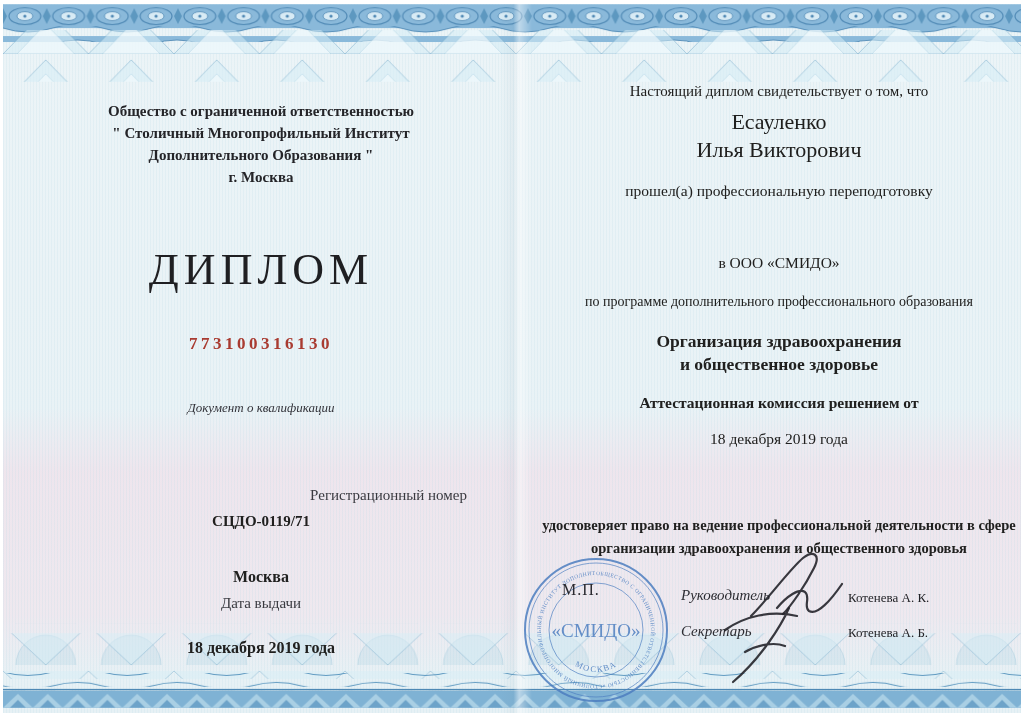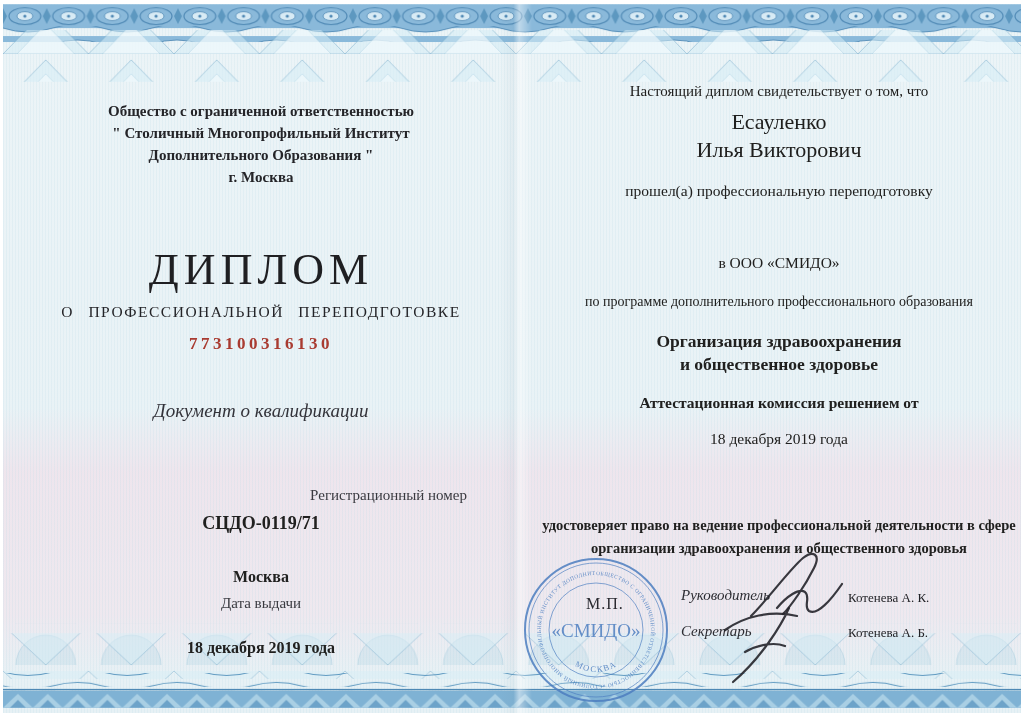--- a/index.html
+++ b/index.html
@@ -17,45 +17,45 @@
         background:linear-gradient(90deg, rgba(110,145,165,0) 0%, rgba(110,145,165,0.08) 42%, rgba(255,255,255,0.45) 60%, rgba(110,145,165,0) 100%);}
   .col{position:absolute;top:0;height:100%;}
   .col-left{left:52px;width:412px;}
   .col-right{left:537px;width:478px;}
   .blk{position:absolute;left:0;right:0;text-align:center;}
   
   .org-lines{top:96px;font-weight:bold;font-size:15px;line-height:22px;color:#242428;}
   .title{top:240px;font-size:44px;letter-spacing:5px;color:#1f1f22;}
   .subtitle{top:299px;font-size:15.5px;letter-spacing:1.5px;word-spacing:9px;color:#242428;}
   .blank-number{top:330px;font-size:17px;letter-spacing:3.5px;color:#a93b31;font-weight:bold;}
-  .qual{top:396px;font-size:19px;font-style:italic;color:#33333a;}
+  .qual{top:396px;font-size:13px;font-style:italic;color:#33333a;}
   .lbl{font-size:15px;color:#3a3a40;}
   .reg-label{top:483px;text-align:right;}
-  .reg-number{top:509px;font-weight:bold;font-size:18px;}
+  .reg-number{top:509px;font-weight:bold;font-size:15px;}
   .city-label{top:539px;}
   .city{top:564px;font-weight:bold;font-size:16px;}
   .date-label{top:591px;}
   .issue-date{top:635px;font-weight:bold;font-size:16px;}
   
   .intro{top:79px;font-size:15px;}
   .holder1{top:105px;font-size:22px;}
   .holder2{top:133px;font-size:22px;}
   .completed{top:178px;font-size:15.5px;}
   .period{top:214px;font-size:15.5px;}
   .organization{top:250px;font-size:15.5px;}
   .program-intro{top:290px;font-size:14px;}
   .prog1{top:327px;font-weight:bold;font-size:17.5px;}
   .prog2{top:350px;font-weight:bold;font-size:17.5px;}
   .commission{top:390px;font-weight:bold;font-size:15.5px;}
   .commission-date{top:426px;font-size:15.5px;}
   .entitles1{top:513px;font-weight:bold;font-size:14.5px;}
   .entitles2{top:536px;font-weight:bold;font-size:14.5px;}
   
   .stamp{position:absolute;left:518px;top:551px;width:150px;height:150px;opacity:0.85;}
-  .mp{position:absolute;left:583px;top:577px;font-size:16px;letter-spacing:1px;color:#2a2a30;margin-top:14px;}
+  .mp{position:absolute;left:559px;top:577px;font-size:16px;letter-spacing:1px;color:#2a2a30;}
   .sig-role{position:absolute;font-style:italic;font-size:15px;color:#2c2c32;}
   .role-1{left:678px;top:583px;}
   .role-2{left:678px;top:619px;}
   .sig-name{position:absolute;font-size:13px;color:#222226;}
   .name-1{left:845px;top:586px;}
   .name-2{left:845px;top:621px;}
   .sig-svg{position:absolute;}
   .sig-1{left:742px;top:546px;}
   .sig-2{left:714px;top:596px;}
 </style>
@@ -115,21 +115,20 @@
     <div class="fold"></div>
 
     <div class="col col-left">
       <div class="blk org-lines">
         <div>Общество с ограниченной ответственностью</div>
         <div>" Столичный Многопрофильный Институт</div>
         <div>Дополнительного Образования "</div>
         <div>г. Москва</div>
       </div>
       <div class="blk title">ДИПЛОМ</div>
-      <div class="blk subtitle">О ПРОФЕССИОНАЛЬНОЙ ПЕРЕПОДГОТОВКЕ</div>
       <div class="blk blank-number">773100316130</div>
       <div class="blk qual">Документ о квалификации</div>
       <div class="blk lbl reg-label">Регистрационный номер</div>
       <div class="blk reg-number">СЦДО-0119/71</div>
       <div class="blk city">Москва</div>
       <div class="blk lbl date-label">Дата выдачи</div>
       <div class="blk issue-date">18 декабря 2019 года</div>
     </div>
 
     <div class="col col-right">

